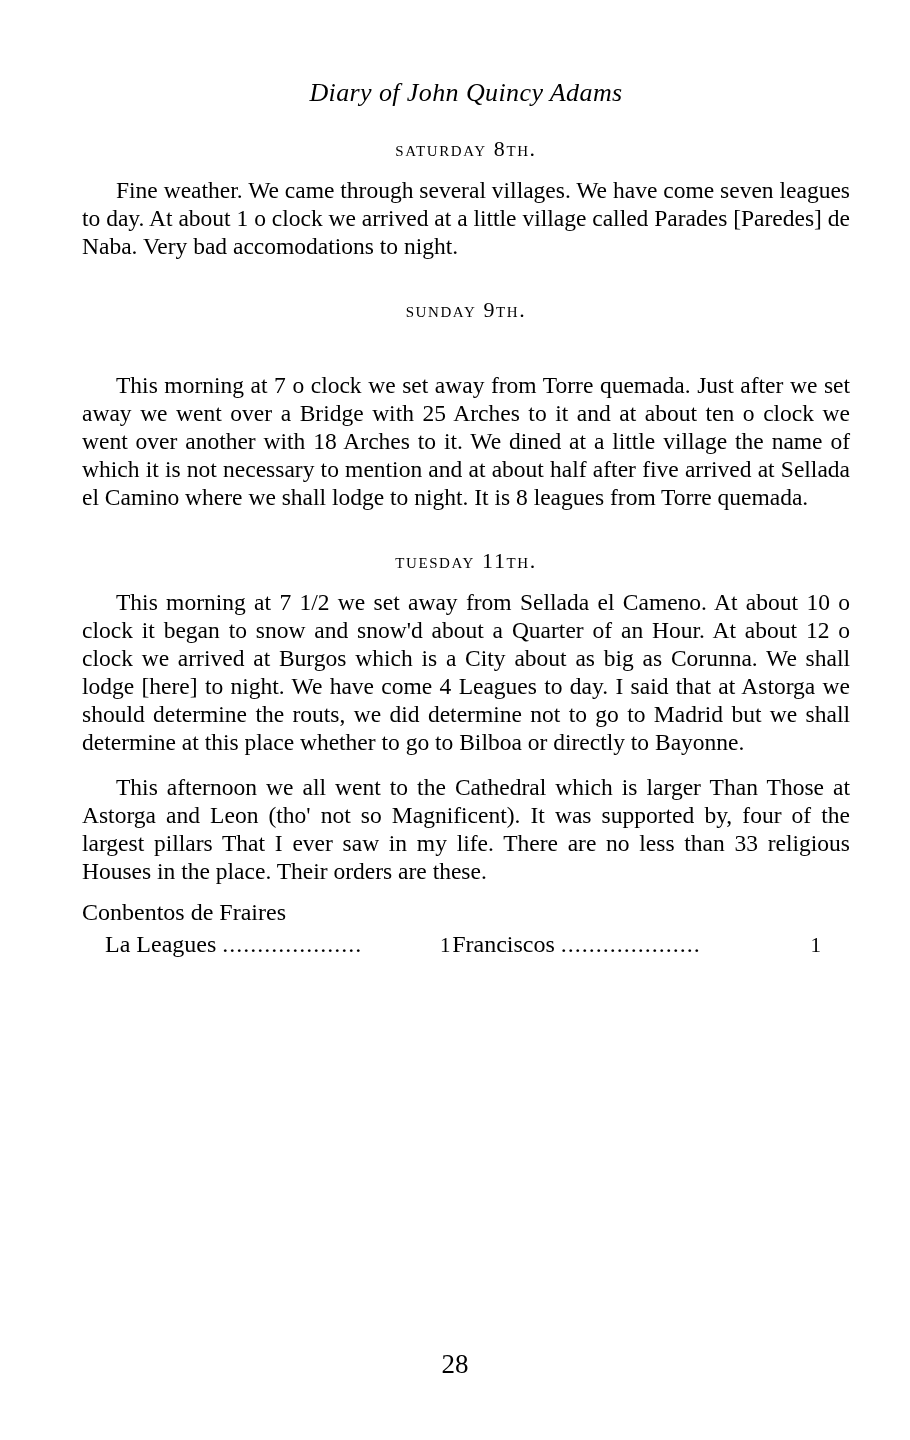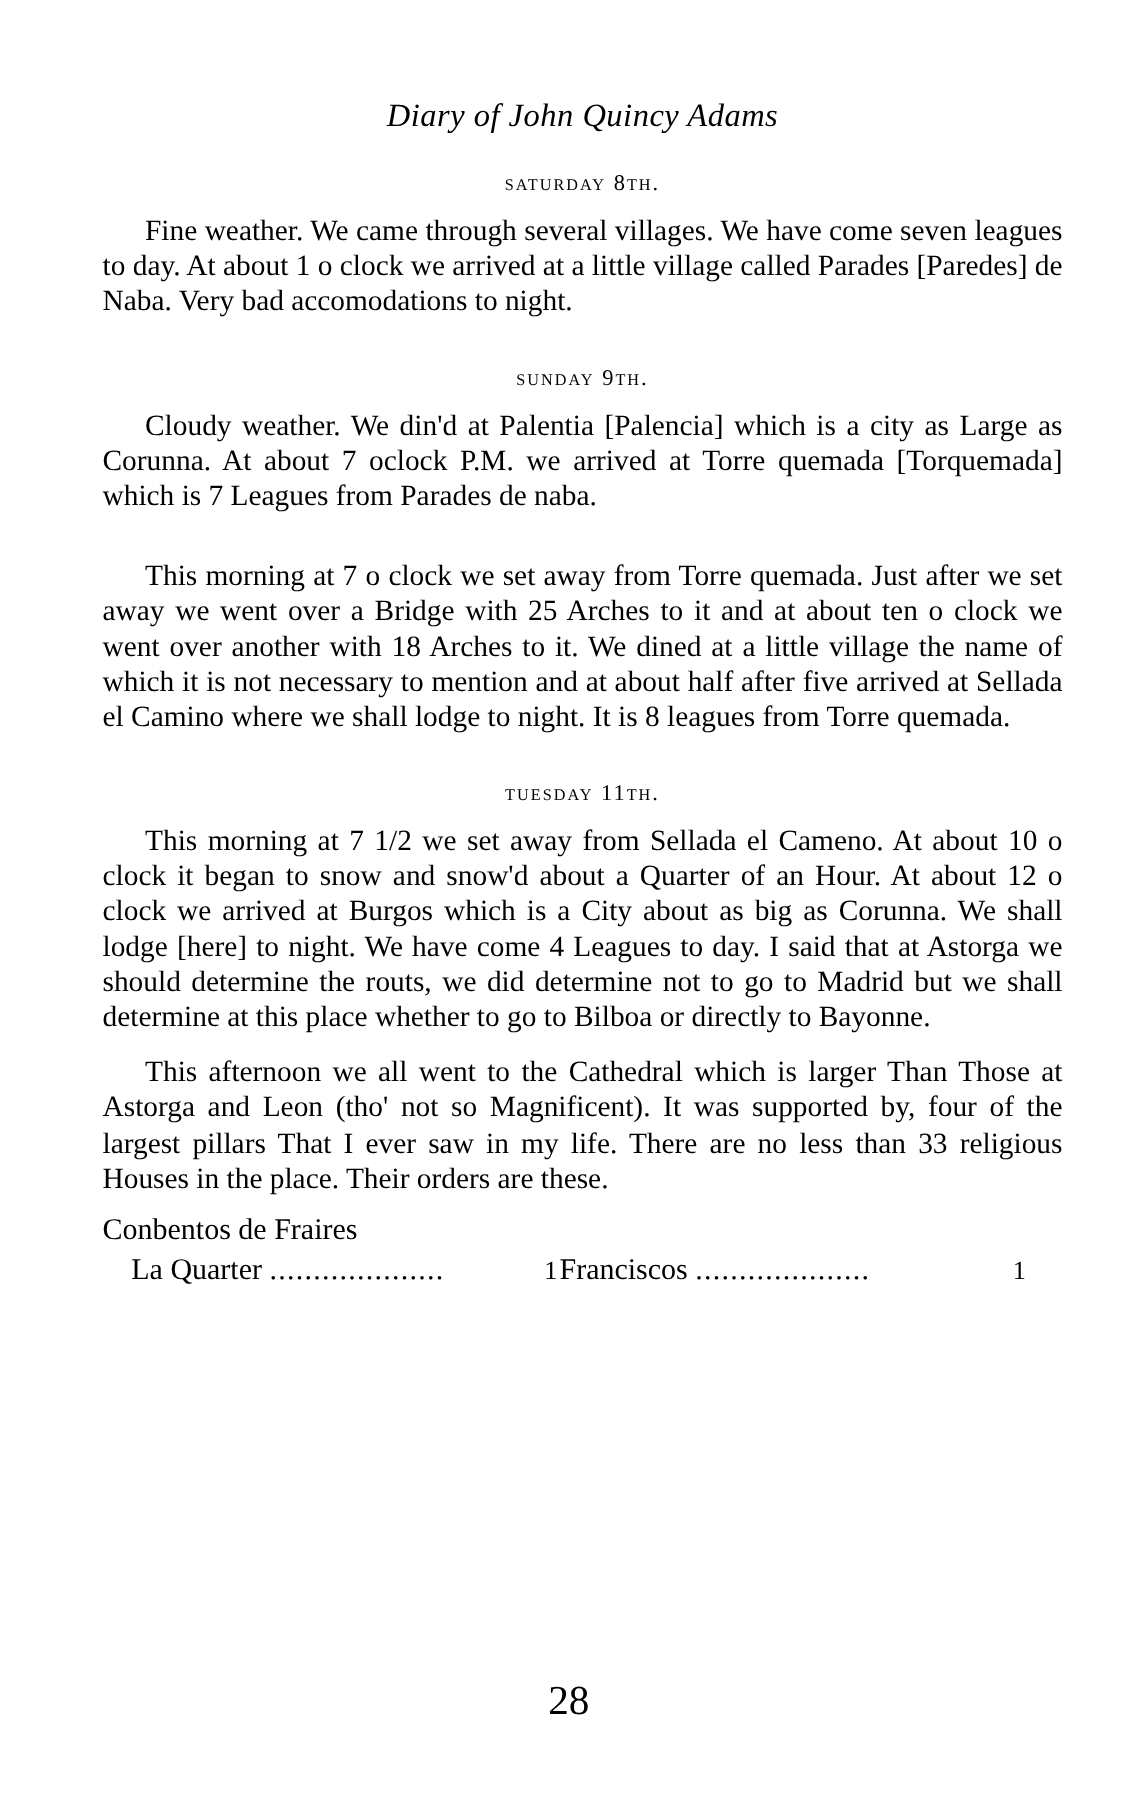--- a/index.html
+++ b/index.html
@@ -27,21 +27,21 @@
     font-style: italic;
     font-size: 26px;
     letter-spacing: 0.4px;
     margin: 0 0 28px 0;
     font-family: "Liberation Serif", "DejaVu Serif", serif;
   }
   .entry-head {
     text-align: center;
     font-variant: small-caps;
     text-transform: lowercase;
-    font-size: 18px;
+    font-size: 22px;
     letter-spacing: 1.6px;
     margin: 0 0 14px 0;
   }
   p.body-text {
     margin: 0;
     font-size: 23.5px;
     line-height: 1.20;
     text-align: justify;
     text-indent: 34px;
     hyphens: manual;
@@ -83,40 +83,39 @@
   td.num.right {
     padding-right: 0;
     padding-left: 30px;
   }
   .folio {
     position: absolute;
     left: 0;
     right: 0;
     bottom: 60px;
     text-align: center;
-    font-size: 33px;
+    font-size: 27px;
   }
 </style>
 </head>
 <body>
 
 <div class="page">
 
   <div class="running-head">Diary of John Quincy Adams</div>
 
   <div class="block">
     <div class="entry-head">SATURDAY 8TH.</div>
     <p class="body-text">Fine weather. We came through several villages. We have come seven leagues to day. At about 1 o clock we arrived at a little village called Parades [Paredes] de Naba. Very bad accomodations to night.</p>
   </div>
 
   <div class="gap-lg"></div>
 
   <div class="block">
     <div class="entry-head">SUNDAY 9TH.</div>
-    <p class="body-text">Cloudy weather. We din'd at Palentia [Palencia] which is a city as Large as Corunna. At about 7 oclock P.M. we arrived at Torre quemada [Torquemada] which is 7 Leagues from Parades de naba.</p>
   </div>
 
   <div class="gap-lg"></div>
 
   <div class="block">
     <p class="body-text">This morning at 7 o clock we set away from Torre quemada. Just after we set away we went over a Bridge with 25 Arches to it and at about ten o clock we went over another with 18 Arches to it. We dined at a little village the name of which it is not necessary to mention and at about half after five arrived at Sellada el Camino where we shall lodge to night. It is 8 leagues from Torre quemada.</p>
   </div>
 
   <div class="gap-lg"></div>
 
@@ -125,21 +124,21 @@
     <p class="body-text">This morning at 7 1/2 we set away from Sellada el Cameno. At about 10 o clock it began to snow and snow'd about a Quarter of an Hour. At about 12 o clock we arrived at Burgos which is a City about as big as Corunna. We shall lodge [here] to night. We have come 4 Leagues to day. I said that at Astorga we should determine the routs, we did determine not to go to Madrid but we shall determine at this place whether to go to Bilboa or directly to Bayonne.</p>
     <p class="body-text">This afternoon we all went to the Cathedral which is larger Than Those at Astorga and Leon (tho' not so Magnificent). It was supported by, four of the largest pillars That I ever saw in my life. There are no less than 33 religious Houses in the place. Their orders are these.</p>
   </div>
 
   <div class="table-title">Conbentos de Fraires</div>
 
   <table class="convents">
     <tbody>
       <tr>
         <td class="name">
-          <span>La Quarter</span>
+          <span>La Leagues</span>
           <span class="dots">....................</span>
         </td>
         <td class="num">1</td>
         <td class="name">
           <span>Franciscos</span>
           <span class="dots">....................</span>
         </td>
         <td class="num right">1</td>
       </tr>
     </tbody>

